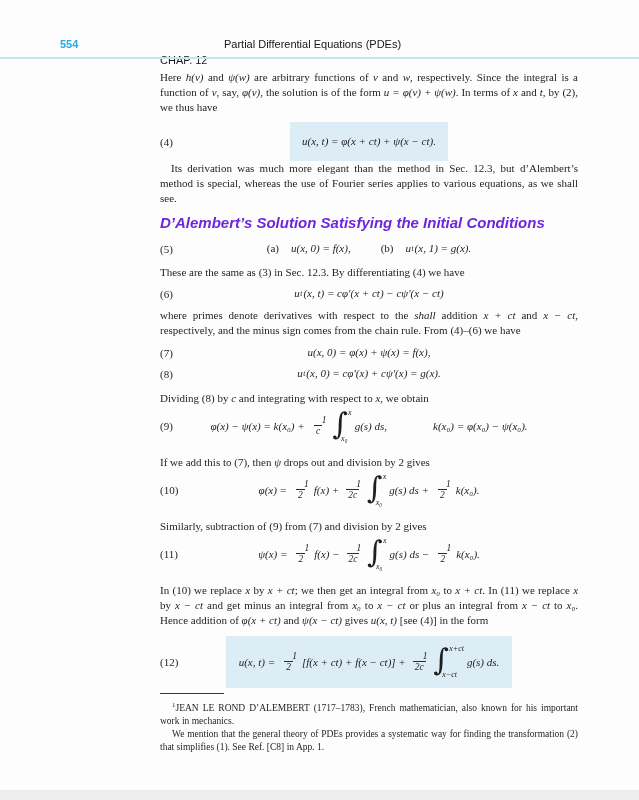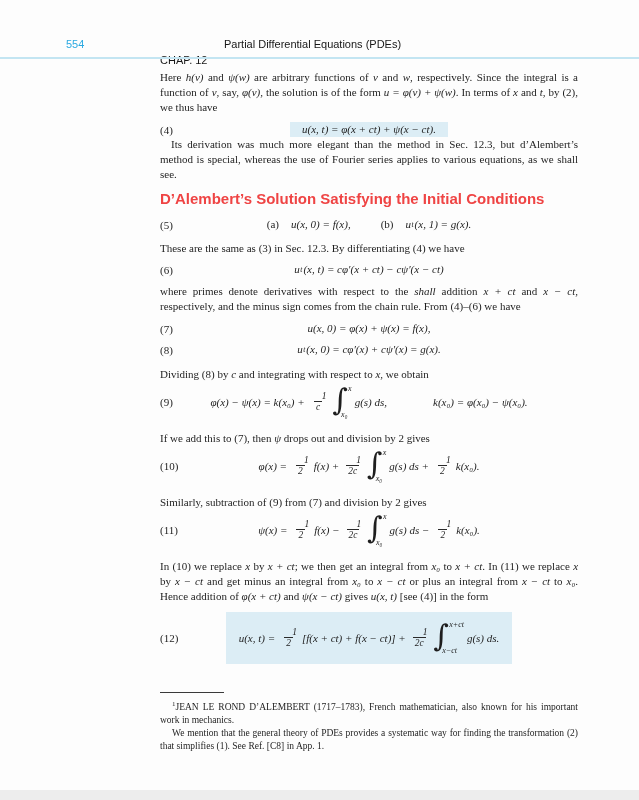--- a/index.html
+++ b/index.html
@@ -10,60 +10,60 @@
   }
   html,body{margin:0;padding:0;background:#ffffff;}
   .page{
     position:relative;width:639px;height:800px;background:#fdfdfd;
     font-family:"Liberation Serif","DejaVu Serif",serif;color:var(--ink);
     overflow:hidden;
   }
   
   .pagehead{position:absolute;top:38px;left:0;width:639px;height:15px;
     font-family:"Liberation Sans","DejaVu Sans",sans-serif;font-size:11px;}
-  .pagenum{position:absolute;left:66px;top:0;font-weight:normal;color:var(--accent);}
+  .pagenum{position:absolute;left:60px;top:0;font-weight:bold;color:var(--accent);}
   .chap{position:absolute;left:160px;top:16px;color:#171717;}
   .chaptitle{position:absolute;left:224px;top:0;color:#171717;}
   .headrule{position:absolute;top:57px;left:0;width:639px;height:2px;background:var(--rule);}
   
   .col{position:absolute;left:160px;top:70px;width:418px;font-size:11px;line-height:15px;}
   .para{margin:0;text-align:justify;}
   .indent{text-indent:11px;}
   .r-i{font-style:italic;}
   .r-b{font-weight:bold;}
   .r-sup{font-size:7px;vertical-align:4px;}
   .heading{
     margin:8px 0 0 0;font-family:"Liberation Sans","DejaVu Sans",sans-serif;
-    font-size:15px;font-weight:bold;color:#ef4444;letter-spacing:0;line-height:18px;
+    font-size:15px;font-weight:bold;color:#6d28d9;letter-spacing:0;line-height:18px;font-style:italic;
   }
   
   .eqrow{position:relative;display:flex;justify-content:center;align-items:center;min-height:15px;}
   .eqnum{position:absolute;left:0;top:50%;transform:translateY(-50%);font-style:normal;}
   .eqbody{display:inline-flex;align-items:center;}
   .hl{background:var(--hl);display:inline-flex;align-items:center;}
-  .hl-sm{padding:0 12px;justify-content:flex-end;}
+  .hl-sm{padding:12px 12px;justify-content:flex-end;}
   .hl-lg{padding:9px 13px;}
   .mi{font-style:italic;}
   .mr{font-style:normal;}
   .msub{font-size:7.5px;font-style:italic;vertical-align:-2px;margin:0 1px 0 0.5px;}
   .frac{display:inline-flex;flex-direction:column;align-items:center;font-size:9.5px;
     font-style:italic;margin:0 3px;vertical-align:middle;}
   .frac .fn{line-height:10px;padding:0 2px;}
   .frac .fd{line-height:11px;padding:0 2px;border-top:1px solid #2a2a2a;}
   .intwrap{display:inline-flex;margin:0 3px 0 1px;}
   .intsign{font-family:"DejaVu Serif",serif;font-size:30px;line-height:30px;font-style:normal;}
   .lims{display:flex;flex-direction:column;justify-content:space-between;height:34px;
     font-size:8px;font-style:italic;line-height:8px;}
   .ltop{margin-left:0;}
   .lbot{margin-left:-7px;}
   
   .mt3{margin-top:3px;} .mt6{margin-top:6px;} .mt7{margin-top:7px;} .mt8{margin-top:8px;}
   .mt9{margin-top:9px;} .mt10{margin-top:10px;} .mt12{margin-top:12px;}
   
-  .fnotes{margin-top:28px;font-size:9.5px;line-height:13px;}
+  .fnotes{margin-top:5px;font-size:9.5px;line-height:13px;}
   .fnrule{width:64px;border-top:1.5px solid #3a3a3a;margin:0 0 5px 0;}
   .fn{margin:0;text-align:justify;text-indent:12px;}
   .edge{position:absolute;left:0;bottom:0;width:639px;height:10px;background:#ededed;}
 </style>
 </head>
 <body>
 
 <div class="page">
 
   <header class="pagehead">

